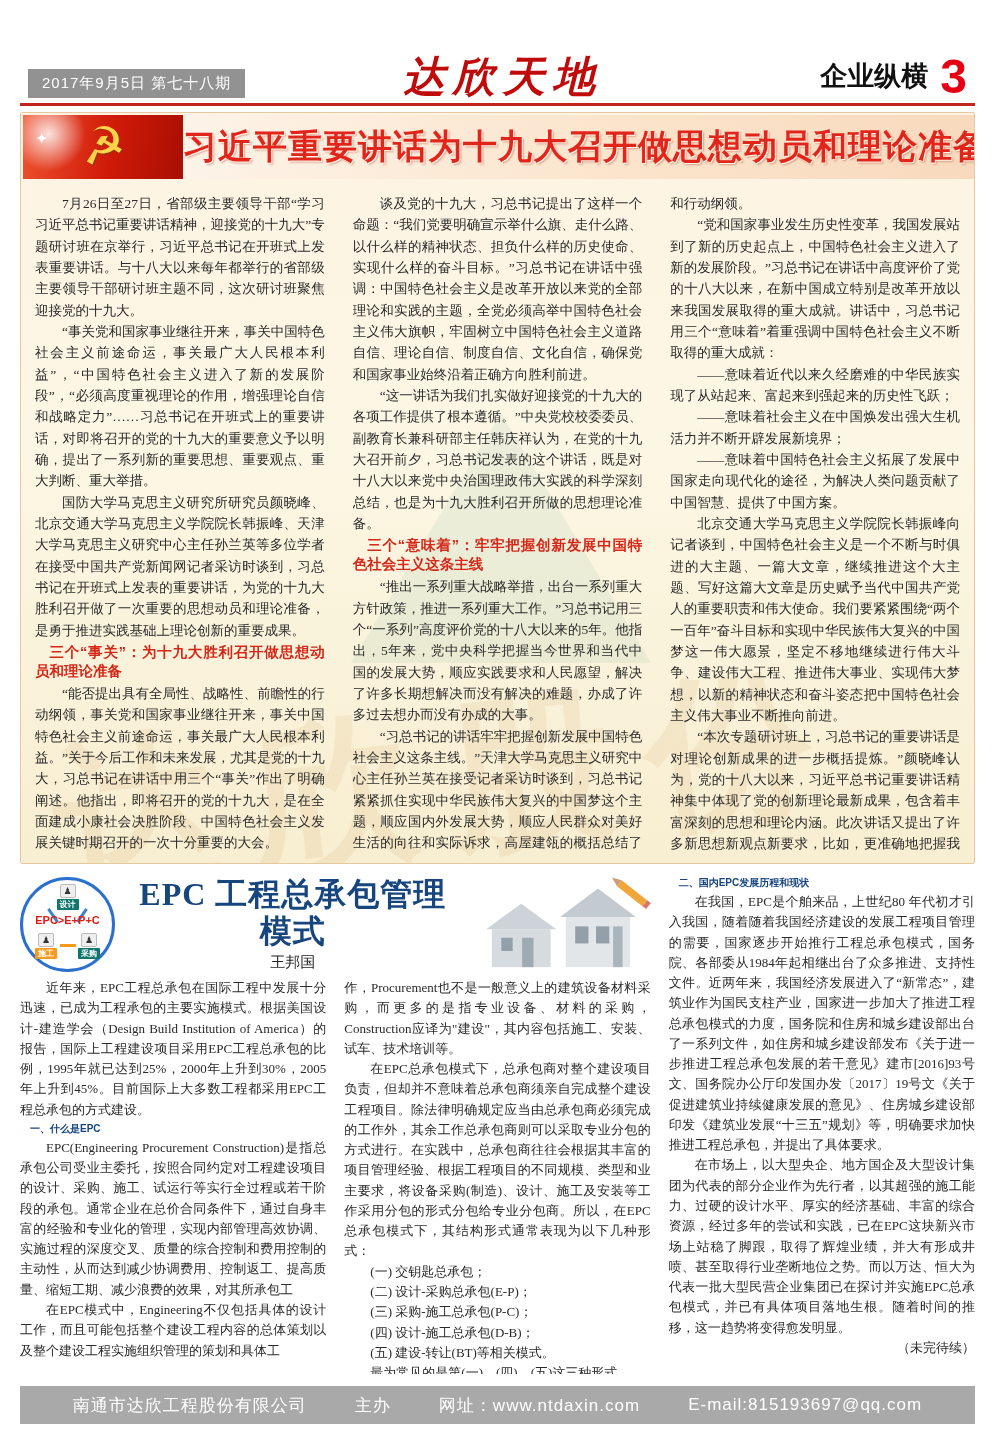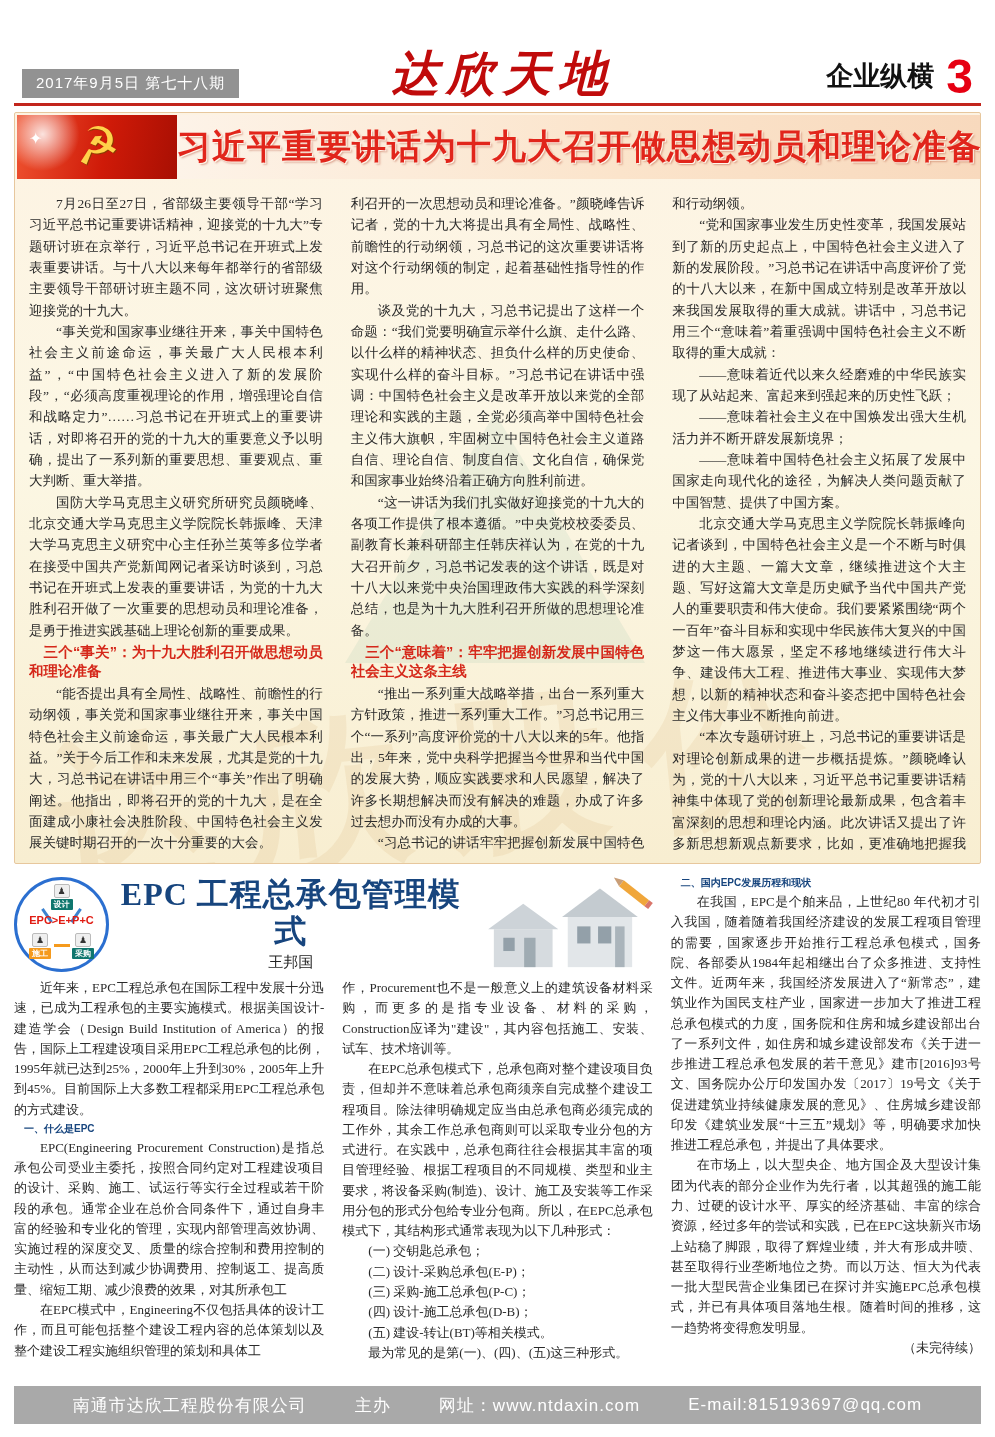--- a/index.html
+++ b/index.html
@@ -1,23 +1,23 @@
 <!DOCTYPE html>
 <html><head>
 <meta charset="utf-8">
 <style>
   * { box-sizing: border-box; margin: 0; padding: 0; }
   html, body { width: 995px; height: 1437px; overflow: hidden; background: #ffffff; }
   body { font-family: "Liberation Serif", "DejaVu Serif", serif; color: #2a2a2a; }
-  .page { width: 995px; height: 1437px; padding: 50px 14px 0; position: relative; background: #fff; }
+  .page { width: 995px; height: 1437px; padding: 50px 20px 0; position: relative; background: #fff; }
 
   
   .hdr { display: flex; align-items: flex-end; justify-content: space-between; height: 48px; padding: 0 8px; }
   .date-badge { background: #929292; color: #fff; font: 15px "Liberation Sans","DejaVu Sans",sans-serif; padding: 5px 14px; letter-spacing: 1px; }
-  .masthead { color: #c00b0b; font-size: 48px; font-weight: bold; font-style: italic; letter-spacing: 8px; line-height: 1; transform: translateX(-30px); }
+  .masthead { color: #c00b0b; font-size: 42px; font-weight: bold; font-style: italic; letter-spacing: 8px; line-height: 1; transform: translateX(-30px); }
   .hdr-right { display: flex; align-items: center; gap: 12px; }
   .section-name { font: bold 27px "Liberation Sans","DejaVu Sans",sans-serif; color: #111; padding-bottom: 4px; }
   .page-num { font: bold 48px "Liberation Sans","DejaVu Sans",sans-serif; color: #e60012; line-height: .85; }
   .red-rule { height: 3px; background: #c2251c; margin-top: 5px; }
 
   
   .a1 { margin-top: 6px; border: 1px solid #e7c79d; border-radius: 2px;
         background: linear-gradient(180deg, #fdf3e3 0%, #fcf7e4 45%, #f8eed1 100%);
         position: relative; overflow: hidden; }
   .a1-banner { display: flex; height: 64px; margin: 2px; }
@@ -113,21 +113,20 @@
     </div>
     <div class="a1-cols">
       <div class="col">
           <p class="blk blk-p">7月26日至27日，省部级主要领导干部“学习习近平总书记重要讲话精神，迎接党的十九大”专题研讨班在京举行，习近平总书记在开班式上发表重要讲话。与十八大以来每年都举行的省部级主要领导干部研讨班主题不同，这次研讨班聚焦迎接党的十九大。</p>
           <p class="blk blk-p">“事关党和国家事业继往开来，事关中国特色社会主义前途命运，事关最广大人民根本利益”，“中国特色社会主义进入了新的发展阶段”，“必须高度重视理论的作用，增强理论自信和战略定力”……习总书记在开班式上的重要讲话，对即将召开的党的十九大的重要意义予以明确，提出了一系列新的重要思想、重要观点、重大判断、重大举措。</p>
           <p class="blk blk-p">国防大学马克思主义研究所研究员颜晓峰、北京交通大学马克思主义学院院长韩振峰、天津大学马克思主义研究中心主任孙兰英等多位学者在接受中国共产党新闻网记者采访时谈到，习总书记在开班式上发表的重要讲话，为党的十九大胜利召开做了一次重要的思想动员和理论准备，是勇于推进实践基础上理论创新的重要成果。</p>
           <p class="blk blk-subhead">三个“事关”：为十九大胜利召开做思想动员和理论准备</p>
           <p class="blk blk-p">“能否提出具有全局性、战略性、前瞻性的行动纲领，事关党和国家事业继往开来，事关中国特色社会主义前途命运，事关最广大人民根本利益。”关于今后工作和未来发展，尤其是党的十九大，习总书记在讲话中用三个“事关”作出了明确阐述。他指出，即将召开的党的十九大，是在全面建成小康社会决胜阶段、中国特色社会主义发展关键时期召开的一次十分重要的大会。</p>
         </div>
       <div class="col">
-          <p class="blk blk-pc">利召开的一次思想动员和理论准备。”颜晓峰告诉记者，党的十九大将提出具有全局性、战略性、前瞻性的行动纲领，习总书记的这次重要讲话将对这个行动纲领的制定，起着基础性指导性的作用。</p>
           <p class="blk blk-p">谈及党的十九大，习总书记提出了这样一个命题：“我们党要明确宣示举什么旗、走什么路、以什么样的精神状态、担负什么样的历史使命、实现什么样的奋斗目标。”习总书记在讲话中强调：中国特色社会主义是改革开放以来党的全部理论和实践的主题，全党必须高举中国特色社会主义伟大旗帜，牢固树立中国特色社会主义道路自信、理论自信、制度自信、文化自信，确保党和国家事业始终沿着正确方向胜利前进。</p>
           <p class="blk blk-p">“这一讲话为我们扎实做好迎接党的十九大的各项工作提供了根本遵循。”中央党校校委委员、副教育长兼科研部主任韩庆祥认为，在党的十九大召开前夕，习总书记发表的这个讲话，既是对十八大以来党中央治国理政伟大实践的科学深刻总结，也是为十九大胜利召开所做的思想理论准备。</p>
           <p class="blk blk-subhead">三个“意味着”：牢牢把握创新发展中国特色社会主义这条主线</p>
           <p class="blk blk-p">“推出一系列重大战略举措，出台一系列重大方针政策，推进一系列重大工作。”习总书记用三个“一系列”高度评价党的十八大以来的5年。他指出，5年来，党中央科学把握当今世界和当代中国的发展大势，顺应实践要求和人民愿望，解决了许多长期想解决而没有解决的难题，办成了许多过去想办而没有办成的大事。</p>
           <p class="blk blk-p">“习总书记的讲话牢牢把握创新发展中国特色社会主义这条主线。”天津大学马克思主义研究中心主任孙兰英在接受记者采访时谈到，习总书记紧紧抓住实现中华民族伟大复兴的中国梦这个主题，顺应国内外发展大势，顺应人民群众对美好生活的向往和实际诉求，高屋建瓴的概括总结了十八大以来我国深化改革所发生的历史性巨变，举旗定向地阐明了未来一个时期党和国家事业发展的大政方针</p>
         </div>
       <div class="col">
         <div>
             <p class="blk blk-pc">和行动纲领。</p>
             <p class="blk blk-p">“党和国家事业发生历史性变革，我国发展站到了新的历史起点上，中国特色社会主义进入了新的发展阶段。”习总书记在讲话中高度评价了党的十八大以来，在新中国成立特别是改革开放以来我国发展取得的重大成就。讲话中，习总书记用三个“意味着”着重强调中国特色社会主义不断取得的重大成就：</p>

